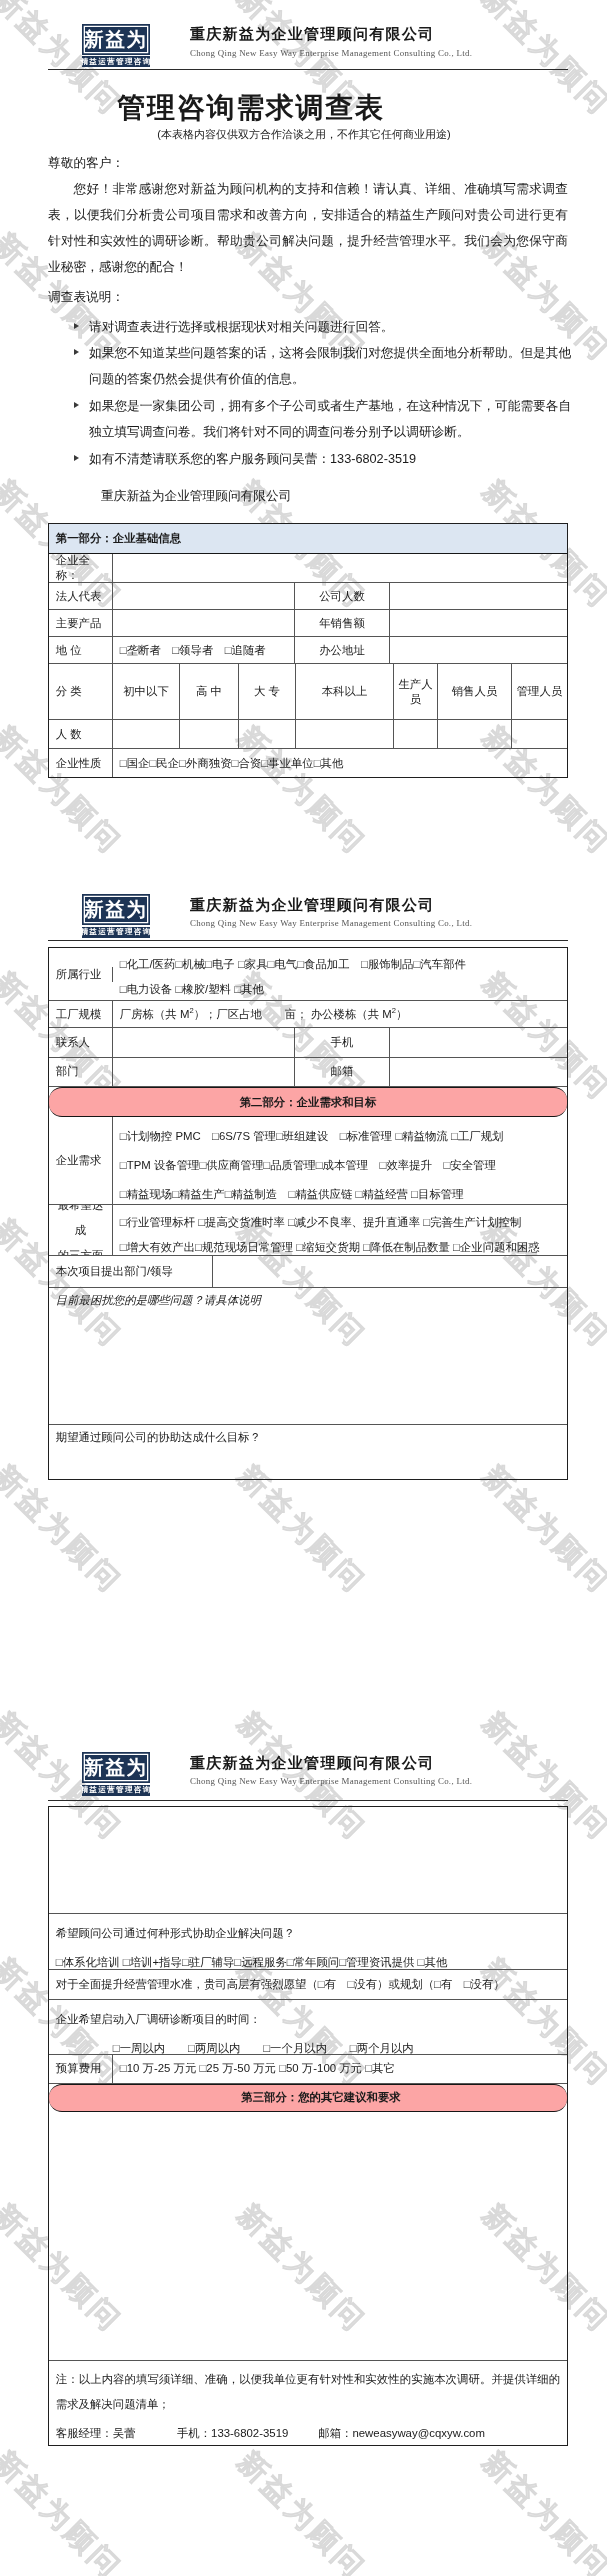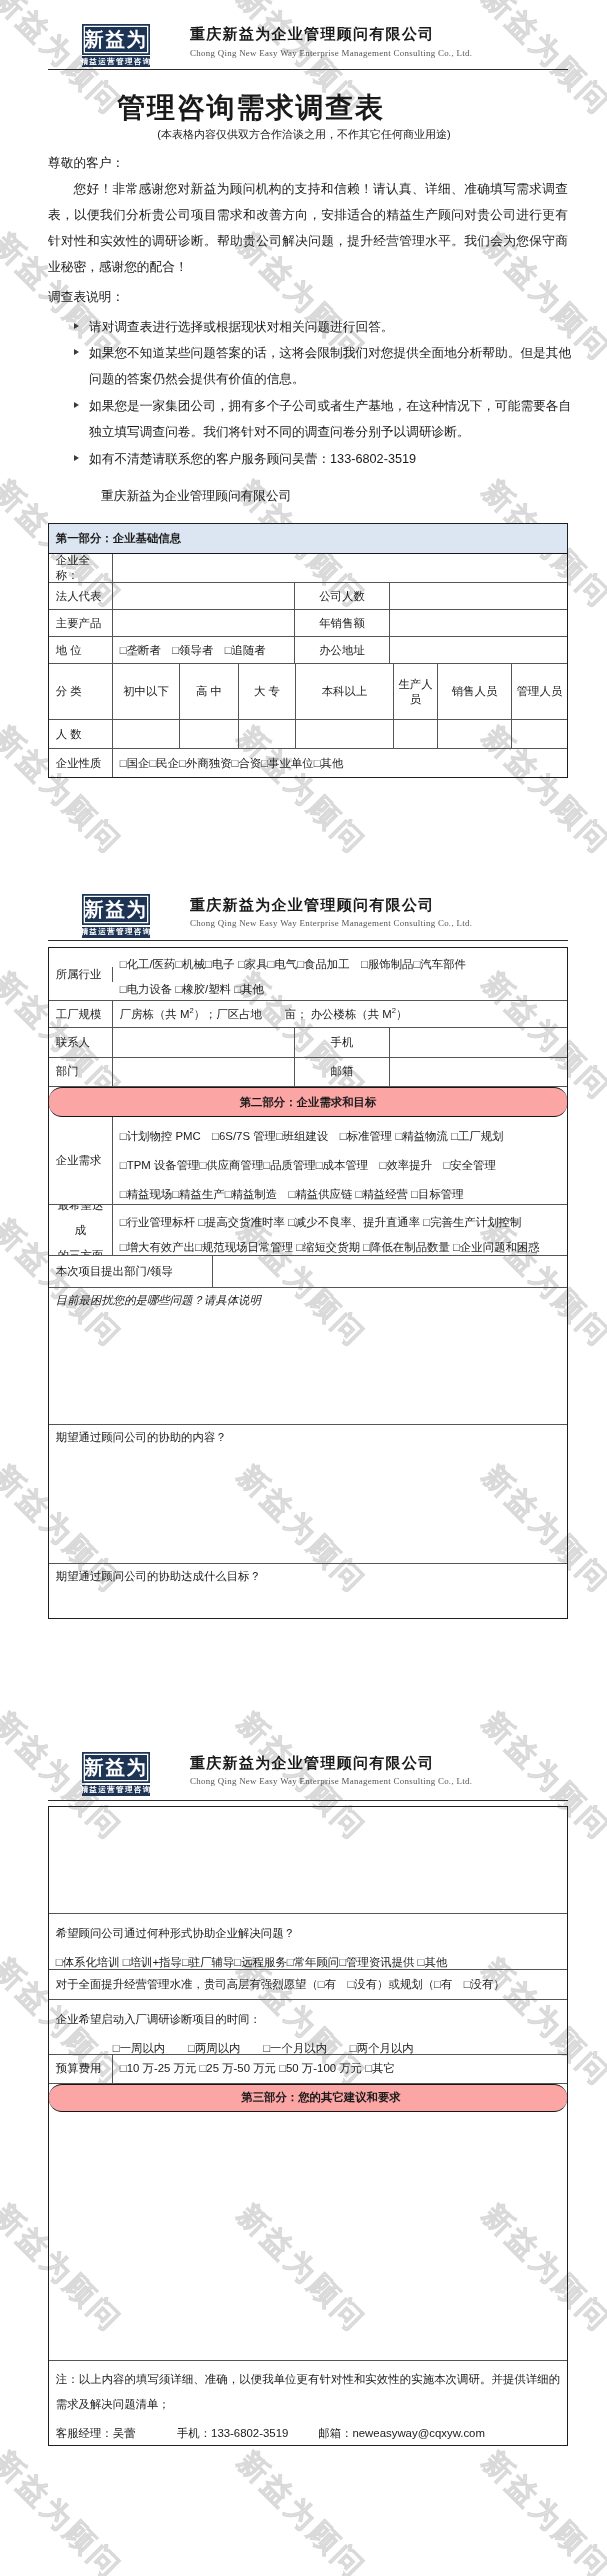--- a/index.html
+++ b/index.html
@@ -243,25 +243,20 @@
       </div>
       <div class="tr" style="height:32px;">
         <div class="td" style="width:164px;">本次项目提出部门/领导</div>
         <div class="td" style="flex:1;"></div>
       </div>
       <div class="tr" style="height:137px;">
         <div class="td top" style="flex:1;border-right:none;font-style:italic;">
           <span>目前最困扰您的是哪些问题？请具体说明</span>
         </div>
       </div>
-      <div class="tr" style="height:139px;">
-        <div class="td top" style="flex:1;border-right:none;">
-          <span>期望通过顾问公司的协助的内容？</span>
-        </div>
-      </div>
       <div class="tr" style="height:54px;">
         <div class="td top" style="flex:1;border-right:none;">
           <span>期望通过顾问公司的协助达成什么目标？</span>
         </div>
       </div>
     </div>
 
     <div class="abs" style="left:0;top:1752px;width:608px;height:44px;">
       <div class="logo" style="left:82px;top:0;">
         <div class="logo-main">新益为</div>

